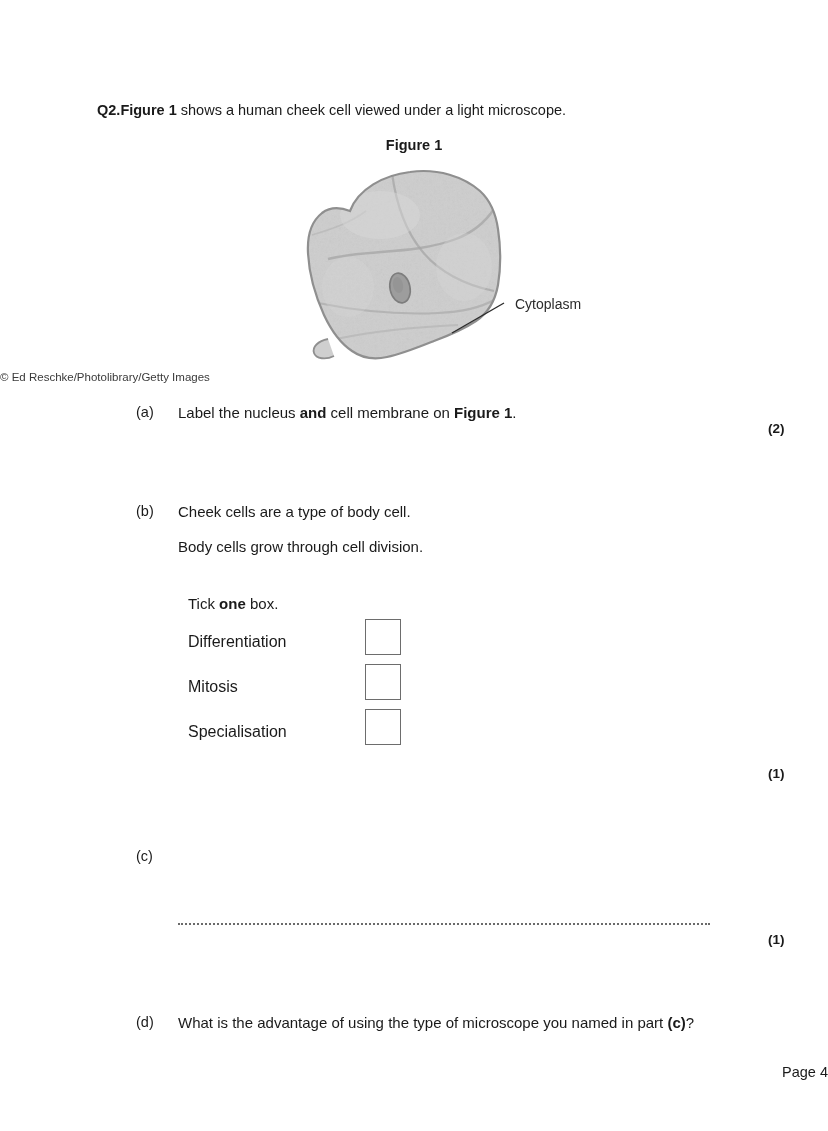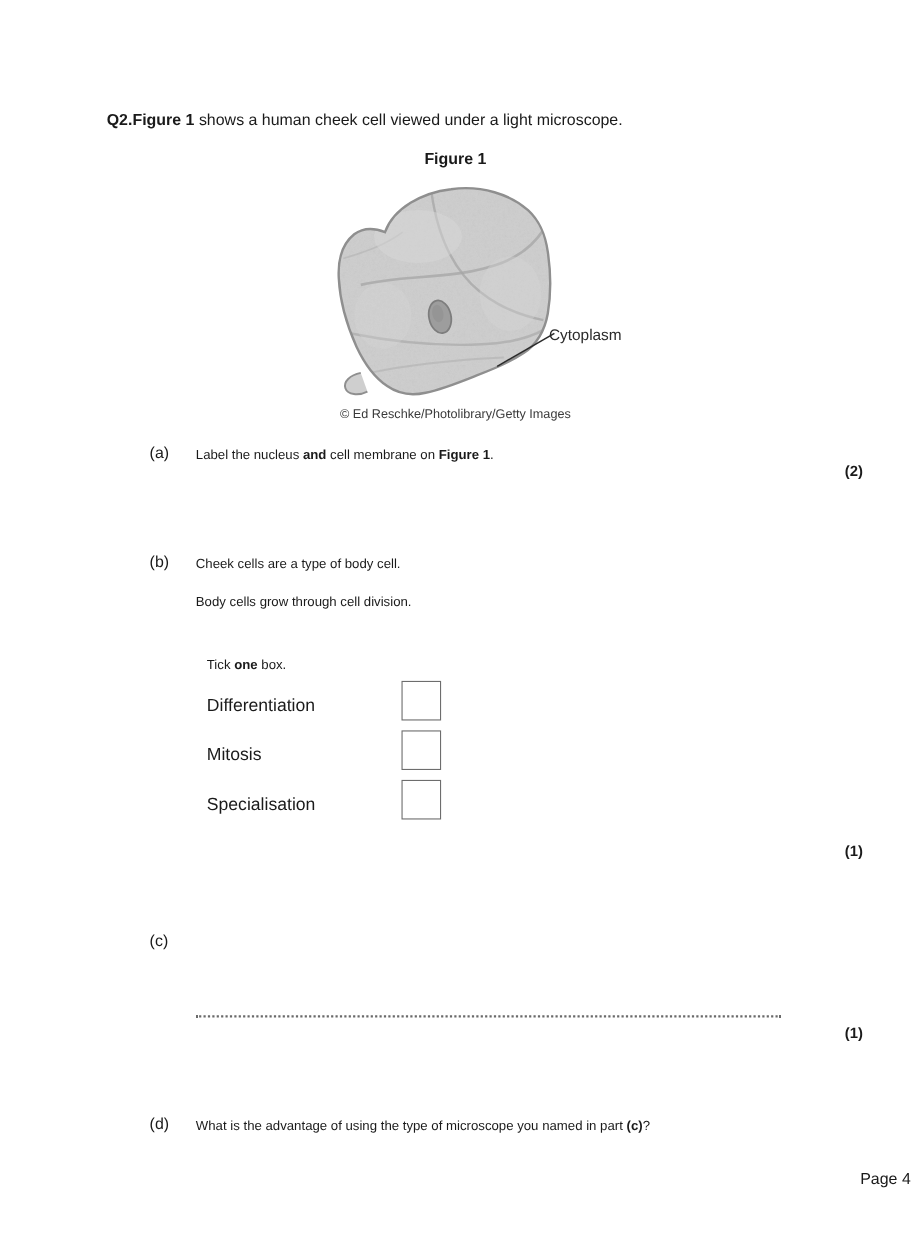--- a/index.html
+++ b/index.html
@@ -50,35 +50,35 @@
     left: 288px;
     top: 163px;
     width: 300px;
     height: 212px;
   }
   .figure-credit {
     position: absolute;
     left: 0;
     top: 371px;
     width: 828px;
-    text-align: center;
+    text-align: left;
     font-size: 11.5px;
     color: #3a3a3a;
   }
 
   
   .part-label {
     position: absolute;
     left: 136px;
     font-size: 14.5px;
   }
   .ptext {
     position: absolute;
     left: 178px;
-    font-size: 12px;
+    font-size: 15px;
     line-height: 18px;
     white-space: nowrap;
   }
   .ptext.indent { left: 188px; }
 
   .marks {
     position: absolute;
     left: 768px;
     font-size: 13.5px;
     font-weight: bold;
@@ -117,21 +117,21 @@
     left: 0;
     top: 1064px;
     width: 828px;
     text-align: right;
     font-size: 14.5px;
   }
 
   
   .callout-text {
     position: absolute;
-    left: 499px;
+    left: 515px;
     top: 296px;
     font-size: 14px;
     color: #2b2b2b;
     white-space: nowrap;
   }
 </style>
 </head>
 <body>
 
 <div class="page">

